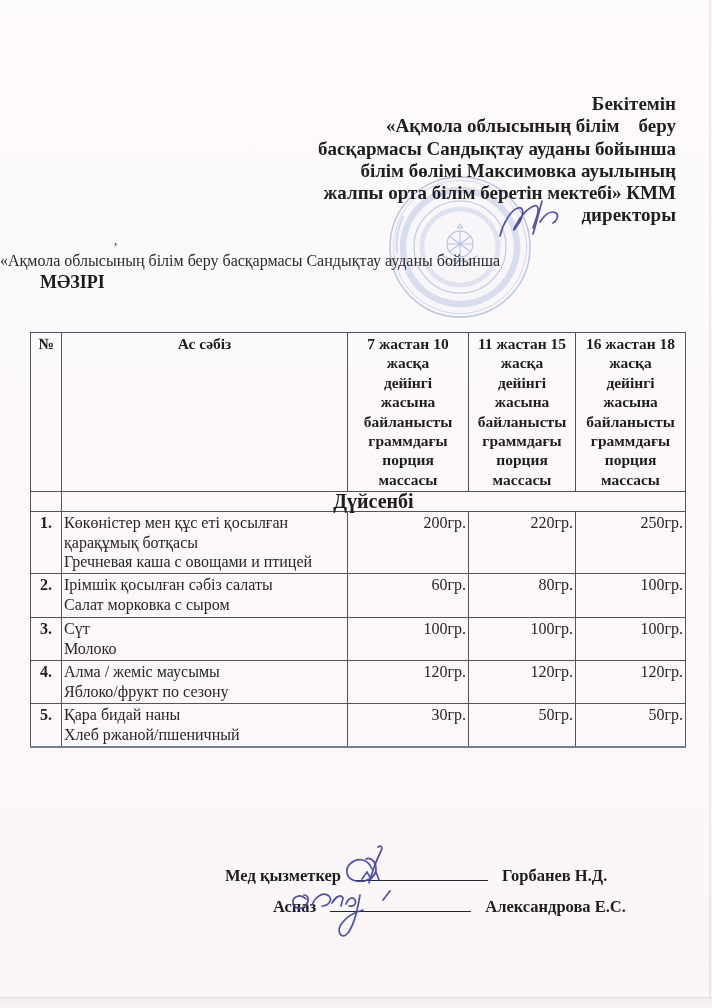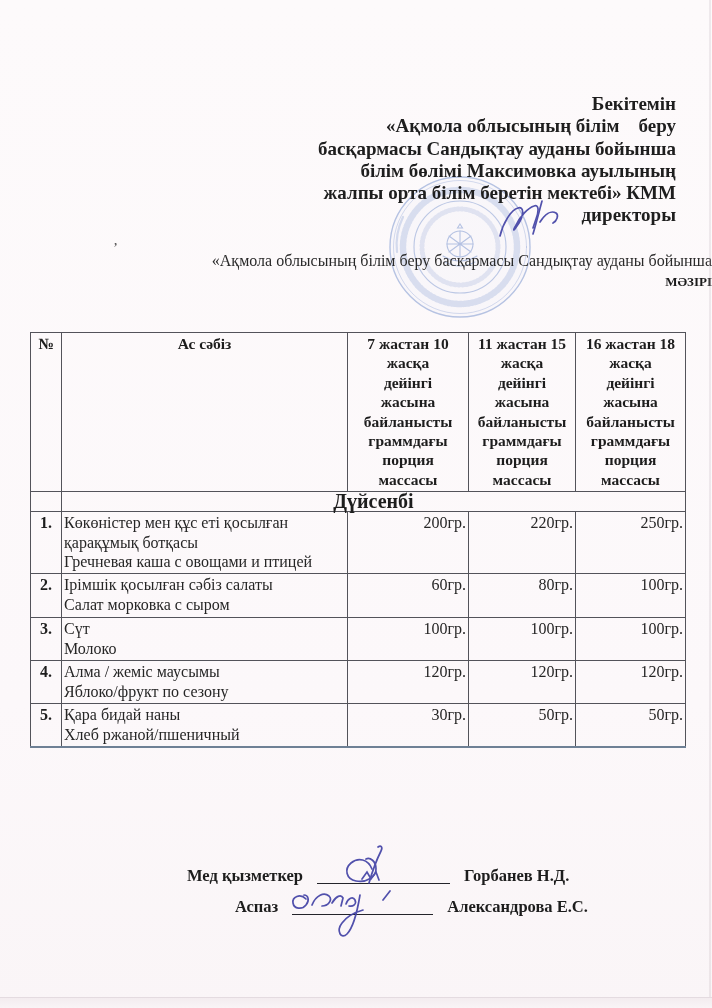--- a/index.html
+++ b/index.html
@@ -18,25 +18,25 @@
   .approval-sign-line{
     position:absolute;top:249px;right:49px;
     font-weight:bold;font-size:16.5px;color:#1e1e1e;
   }
   
   .stamp{position:absolute;left:385px;top:172px;width:150px;height:150px;}
   .ink{position:absolute;}
   
   .doc-title{
     position:absolute;top:251px;left:0;width:712px;
-    text-align:right;font-size:16px;line-height:20.6px;color:#2a2a2a;
+    text-align:left;font-size:16px;line-height:20.6px;color:#2a2a2a;
   }
   .doc-title .t-line{display:block;}
   .doc-title .t-date{display:inline-block;transform:translateX(28px);}
-  .doc-title .t-menu{display:block;font-weight:bold;font-size:13px;color:#1b1b1b;}
+  .doc-title .t-menu{display:block;font-weight:bold;font-size:18px;color:#1b1b1b;padding-left:40px;}
   
   table.menu{
     position:absolute;left:30px;top:332px;width:655px;
     border-collapse:collapse;table-layout:fixed;
     font-size:16px;line-height:19.4px;color:#262626;
   }
   table.menu th,table.menu td{
     border:1px solid #53535a;padding:1px 2px 2px 2px;vertical-align:top;
   }
   table.menu th{font-weight:bold;text-align:center;white-space:pre-line;font-size:15.5px;color:#1d1d1d;}
@@ -48,22 +48,22 @@
     font-weight:bold;text-align:center;height:19px;padding:0;
     line-height:19px;font-size:20px;color:#1d1d1d;
   }
   tr.r1 td{height:57px;}
   tr.r2 td{height:40px;}
   tr.r3 td{height:38px;}
   tr.r4 td{height:37px;}
   tr.r5 td{height:39px;border-bottom:2px solid #6e8095;}
   
   .sig-row{
-    position:absolute;display:flex;align-items:center;gap:14px;
-    font-weight:bold;font-size:16.5px;color:#1d1d1d;white-space:nowrap;
+    position:absolute;display:flex;align-items:flex-start;gap:14px;
+    font-weight:bold;font-size:16.5px;color:#1d1d1d;white-space:nowrap;margin-left:38px;
   }
   .sig-row.med{top:866px;left:187px;}
   .sig-row.cook{top:897px;left:235px;}
   .blank-line{display:inline-block;border-bottom:1.6px solid #24242a;height:14px;}
   .blank-line.w1{width:133px;}
   .blank-line.w2{width:141px;}
   
   .apostrophe{position:absolute;left:113px;top:240px;font-size:15px;color:#4d4d4d;}
   .bottom-edge{
     position:absolute;left:0;bottom:0;width:712px;height:10px;

